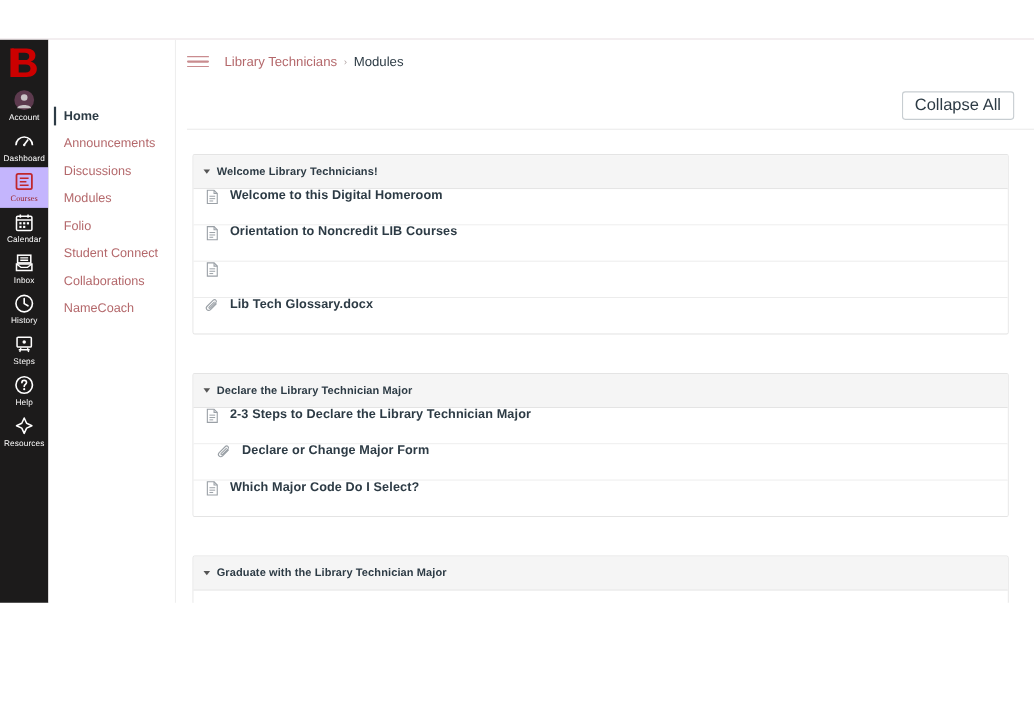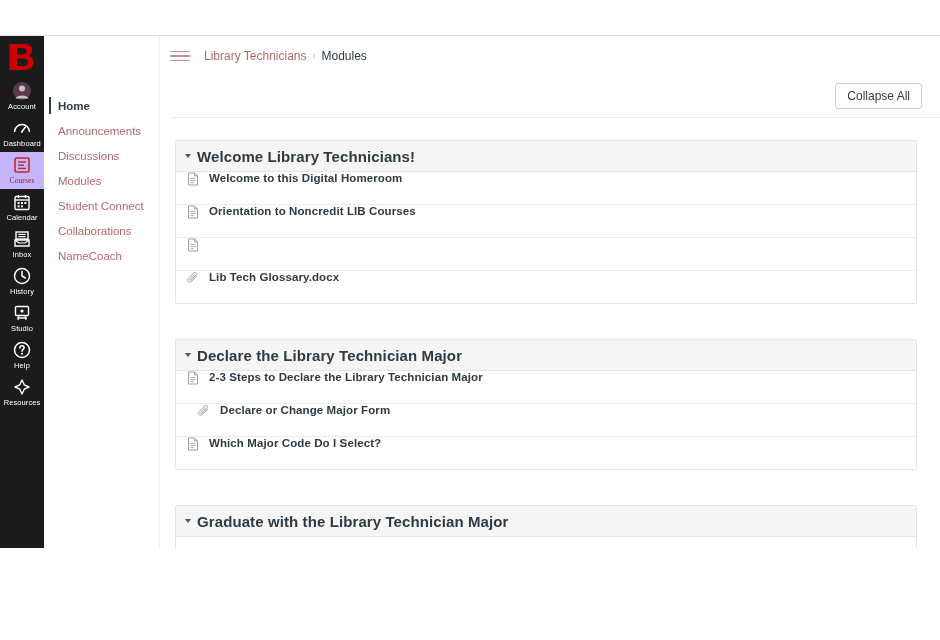--- a/index.html
+++ b/index.html
@@ -173,21 +173,21 @@
 
   
   #modules-toolbar {
     position: relative;
     height: 42px;
   }
   #collapse-all-button {
     position: absolute;
     right: 18px;
     top: 7px;
-    font-size: 12px;
+    font-size: 15px;
     color: #2d3b45;
     background: #ffffff;
     border: 1px solid #c7cdd1;
     border-radius: 3px;
     padding: 5px 11px;
     cursor: pointer;
     font-family: "Liberation Sans", sans-serif;
     line-height: 14px;
   }
   #toolbar-divider {
@@ -230,21 +230,21 @@
   }
   .collapse-arrow i {
     display: block;
     width: 0;
     height: 0;
     border-left: 3.2px solid transparent;
     border-right: 3.2px solid transparent;
     border-top: 4px solid #555;
   }
   .module-title {
-    font-size: 15px;
+    font-size: 10px;
     font-weight: bold;
     color: #2d3b45;
     letter-spacing: 0.1px;
   }
   .module-item {
     height: 32px;
     display: flex;
     align-items: flex-start;
     border-bottom: 1px solid #ececec;
     padding-left: 10px;
@@ -357,21 +357,21 @@
     <a class="gnav-item" href="#">
       <span class="gicon">
         <svg width="20" height="20" viewBox="0 0 20 20">
             <rect x="3.5" y="3.5" width="13" height="9" rx="1" fill="none" stroke="#fff" stroke-width="1.4"></rect>
             <circle cx="10" cy="8" r="1.6" fill="#fff"></circle>
             <line x1="5" y1="15" x2="15" y2="15" stroke="#fff" stroke-width="1.4"></line>
             <line x1="7" y1="13" x2="6" y2="17" stroke="#fff" stroke-width="1.2"></line>
             <line x1="13" y1="13" x2="14" y2="17" stroke="#fff" stroke-width="1.2"></line>
           </svg>
       </span>
-      <span class="glabel">Studio</span>
+      <span class="glabel">Steps</span>
     </a>
 
     <a class="gnav-item" href="#">
       <span class="gicon">
         <svg width="20" height="20" viewBox="0 0 20 20">
             <circle cx="10" cy="10" r="7.5" fill="none" stroke="#fff" stroke-width="1.5"></circle>
             <path d="M7.9 7.9 C7.9 6.5 8.9 5.8 10 5.8 C11.2 5.8 12.1 6.6 12.1 7.8 C12.1 9.4 10 9.5 10 11.3" fill="none" stroke="#fff" stroke-width="1.5" stroke-linecap="round"></path>
             <circle cx="10" cy="13.8" r="1" fill="#fff"></circle>
           </svg>
       </span>
@@ -386,20 +386,21 @@
       </span>
       <span class="glabel">Resources</span>
     </a>
   </nav>
 
   <nav id="course-nav">
     <a class="cnav-item active" href="#"><span>Home</span></a>
     <a class="cnav-item" href="#"><span>Announcements</span></a>
     <a class="cnav-item" href="#"><span>Discussions</span></a>
     <a class="cnav-item" href="#"><span>Modules</span></a>
+    <a class="cnav-item" href="#"><span>Folio</span></a>
     <a class="cnav-item" href="#"><span>Student Connect</span></a>
     <a class="cnav-item" href="#"><span>Collaborations</span></a>
     <a class="cnav-item" href="#"><span>NameCoach</span></a>
   </nav>
 
   <div id="content-area">
 
     <div id="breadcrumb-bar">
       <div id="hamburger-button">
         <span></span>

